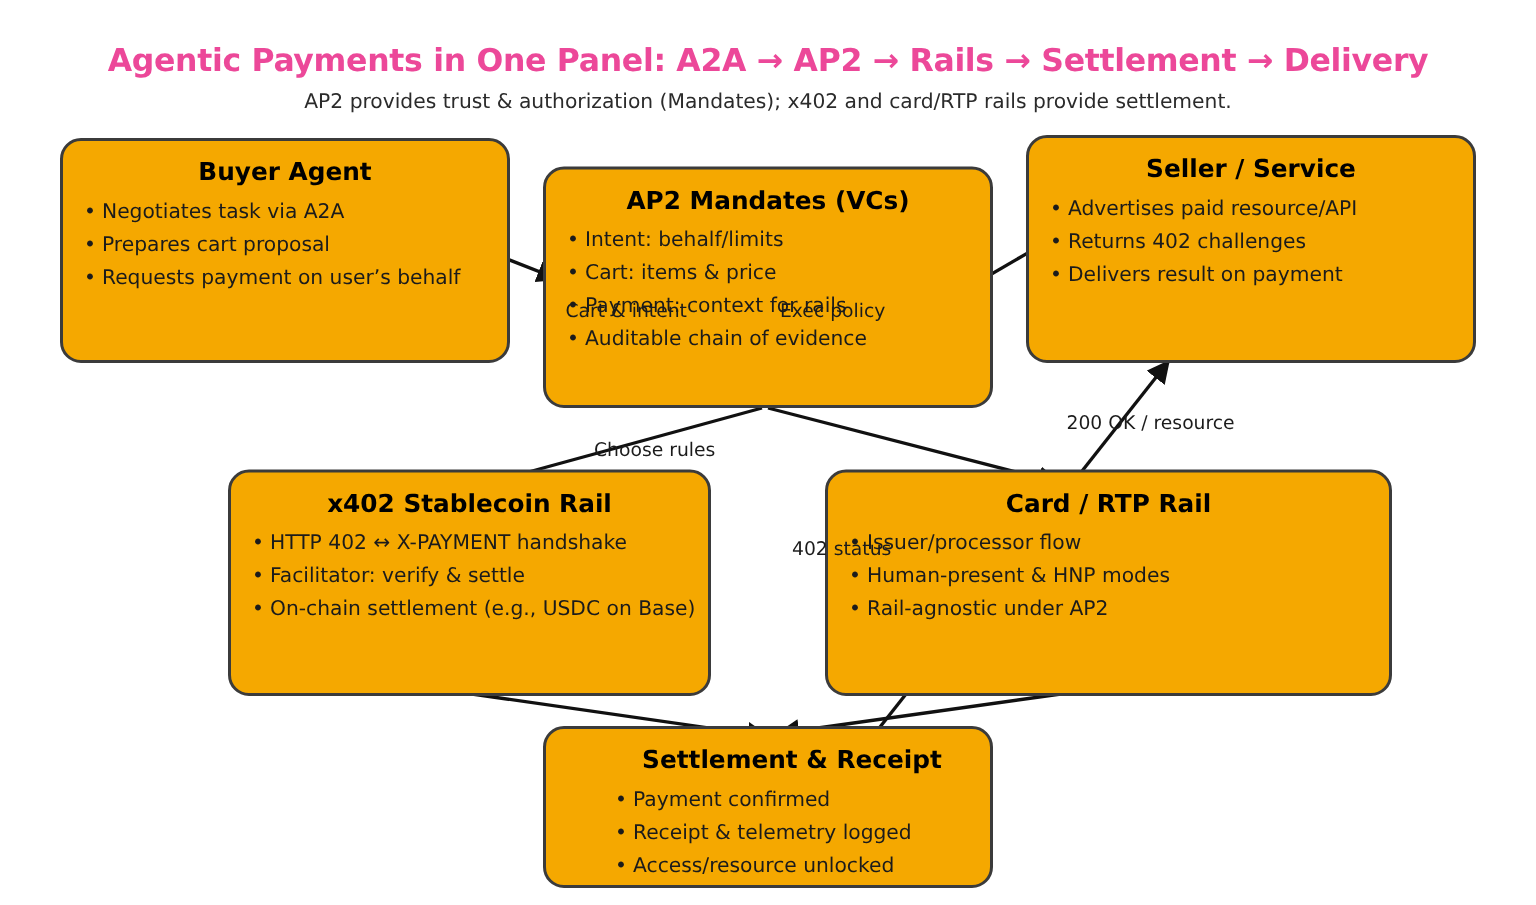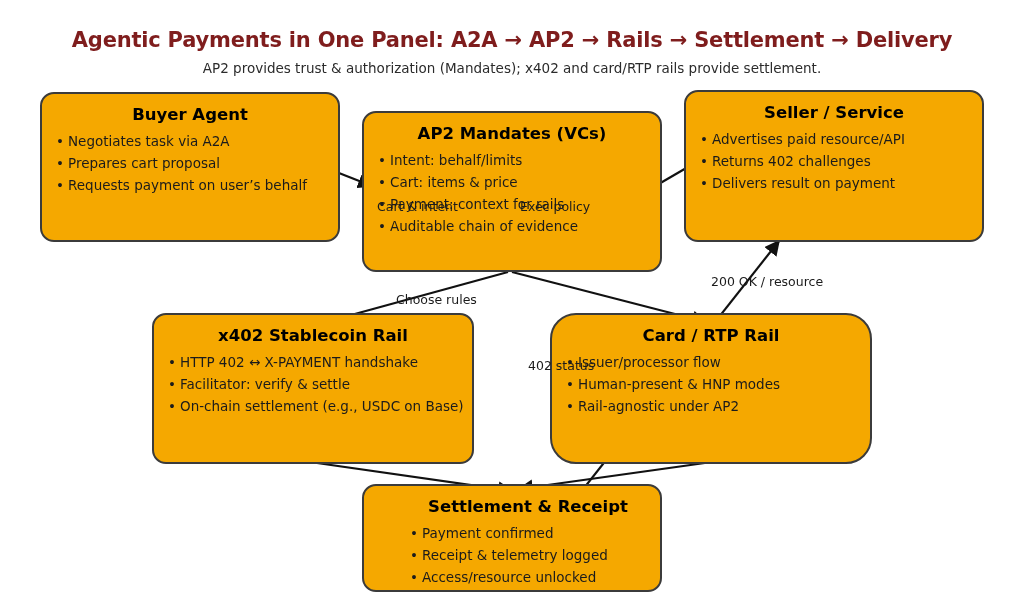--- a/index.html
+++ b/index.html
@@ -20,21 +20,21 @@
     height: 603px;
   }
   .title {
     position: absolute;
     left: 0;
     top: 28px;
     width: 1024px;
     text-align: center;
     font-size: 21px;
     font-weight: bold;
-    color: #7f1d1d;
+    color: #ec4899;
     letter-spacing: -0.2px;
   }
   .subtitle {
     position: absolute;
     left: 0;
     top: 60px;
     width: 1024px;
     text-align: center;
     font-size: 13.5px;
     color: #2b2b2b;
@@ -151,21 +151,21 @@
 
   <div class="node" style="left:152px; top:313px; width:322px; height:151px;">
     <div class="node-title">x402 Stablecoin Rail</div>
     <ul>
       <li>HTTP 402 ↔ X-PAYMENT handshake</li>
       <li>Facilitator: verify &amp; settle</li>
       <li>On-chain settlement (e.g., USDC on Base)</li>
     </ul>
   </div>
 
-  <div class="node" style="left:550px; top:313px; width:322px; height:151px;border-radius:26px;">
+  <div class="node" style="left:550px; top:313px; width:378px; height:151px;">
     <div class="node-title">Card / RTP Rail</div>
     <ul>
       <li>Issuer/processor flow</li>
       <li>Human-present &amp; HNP modes</li>
       <li>Rail-agnostic under AP2</li>
     </ul>
   </div>
 
   <div class="node" style="left:362px; top:484px; width:300px; height:108px;padding-left:32px;">
     <div class="node-title">Settlement &amp; Receipt</div>

